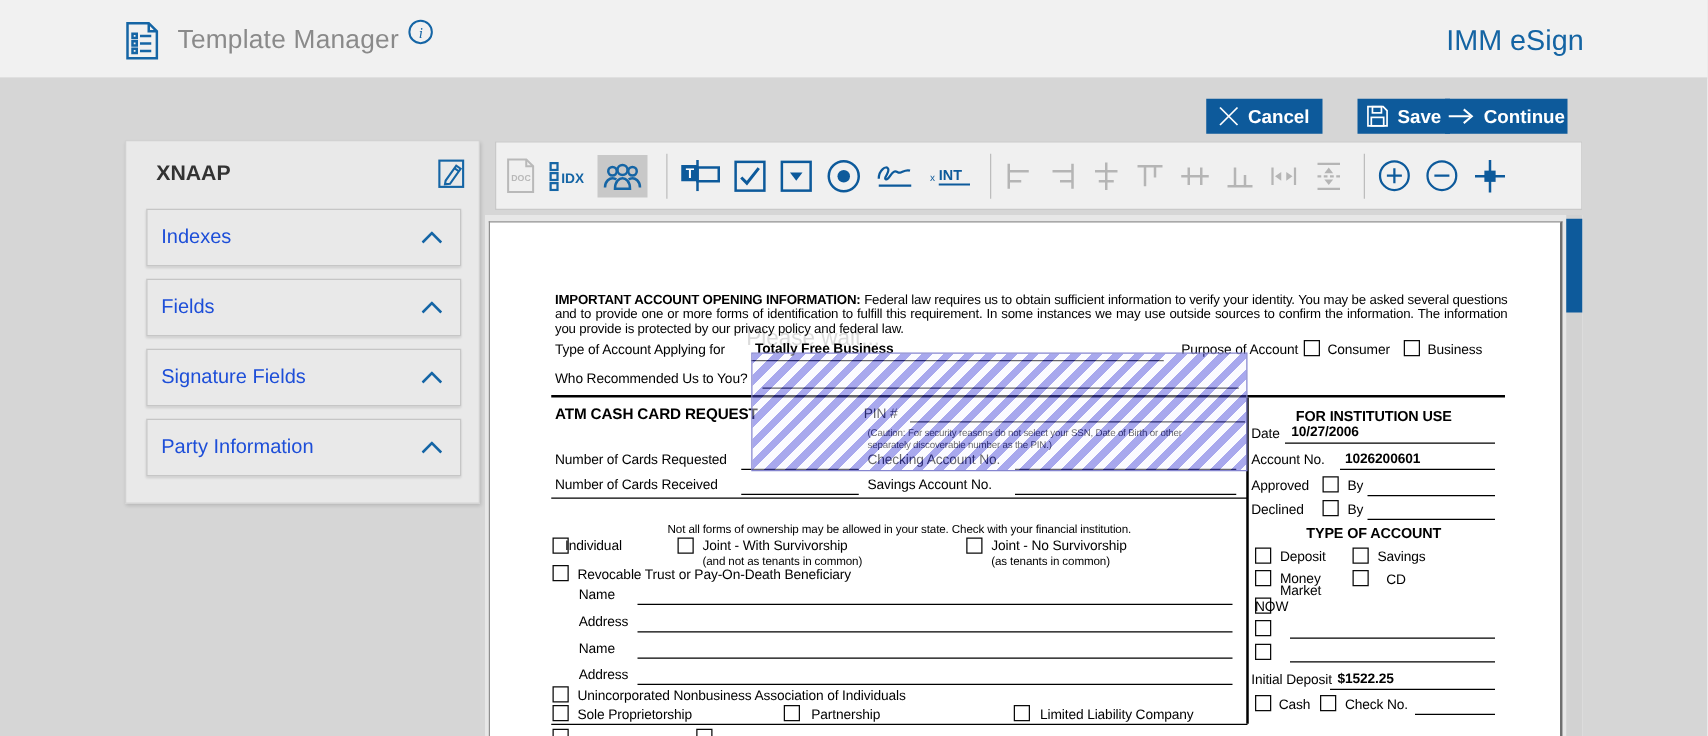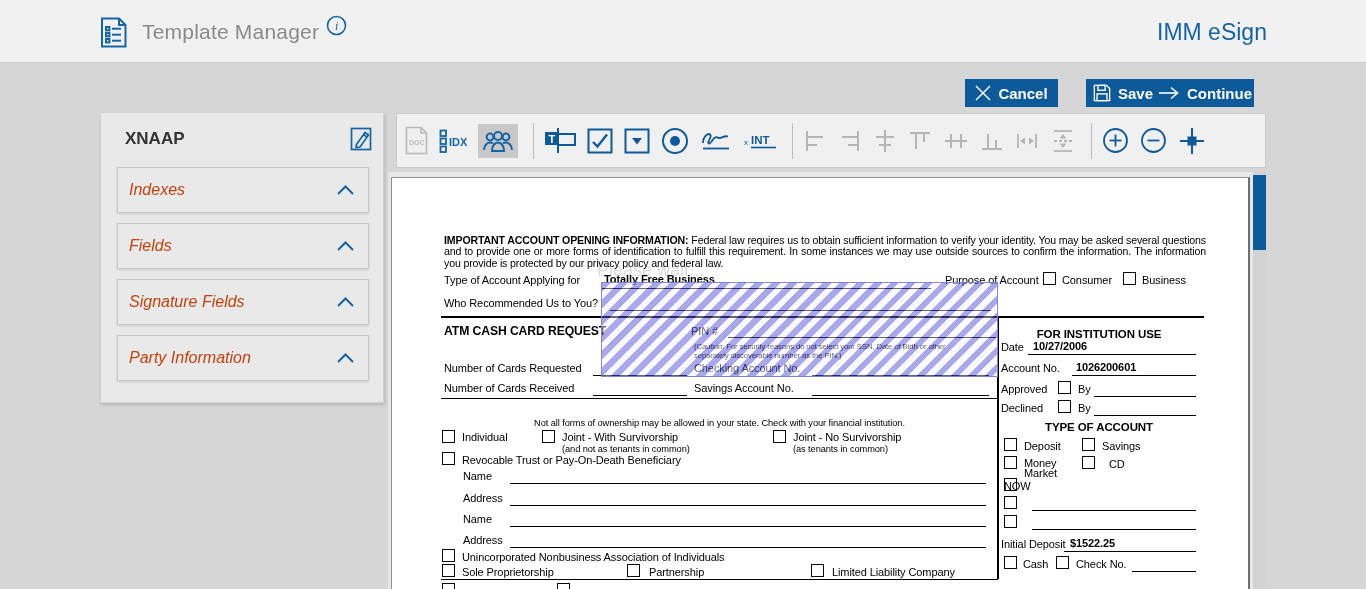--- a/index.html
+++ b/index.html
@@ -22,21 +22,21 @@
   .btn-continue { left:1156px; width:98px; }
 
   
   .sidebar { position:absolute; left:100px; top:112px; width:284px; height:291px; background:#e9e9e9;
              border:1px solid #d2d2d2; box-shadow:1px 2px 3px rgba(0,0,0,.15); }
   .tpl-name { position:absolute; left:24px; top:16px; font-size:17px; font-weight:bold; color:#333; }
   .edit-icon { position:absolute; left:249px; top:14px; cursor:pointer; }
   .acc { position:absolute; left:16px; width:252px; height:46px; background:#e9e9e9; border:1px solid #c6c6c6;
          box-shadow:0 1px 2px rgba(0,0,0,.12); display:flex; align-items:center; justify-content:space-between;
          padding:0 14px 0 11px; cursor:pointer; }
-  .acc-label { font-size:16px; color:#c2410c;font-style:italic; }
+  .acc-label { font-size:16px; color:#1d4ed8; }
   .acc1{top:54px} .acc2{top:110px} .acc3{top:166px} .acc4{top:222px}
 
   
   .toolbar { position:absolute; left:396px; top:113px; width:870px; height:55px; background:#f0f0f0;
              border:1px solid #c9c9c9; display:flex; align-items:center; padding-left:8px; }
   .tb { display:flex; align-items:center; justify-content:center; margin-right:11px; cursor:pointer; }
   .tb.dis { cursor:default; }
   .tb.sel { background:#c8c8c8; padding:5px 4px; }
   .sep { width:1px; height:36px; background:#bdbdbd; margin:0 10px 0 4px; }
 
@@ -375,21 +375,21 @@
     <span class="t bb" style="left:678px;top:359px;font-size:11px">$1522.25</span>
     <span class="ln" style="left:672px;top:373px;width:132px"></span>
     <span class="cb" style="left:612px;top:378px"></span>
     <span class="t" style="left:631px;top:380px">Cash</span>
     <span class="cb" style="left:664px;top:378px"></span>
     <span class="t" style="left:684px;top:380px">Check No.</span>
     <span class="ln" style="left:740px;top:393px;width:64px"></span>
 
     <span class="t s c" style="left:49px;top:240px;width:557px">Not all forms of ownership may be allowed in your state. Check with your financial institution.</span>
     <span class="cb" style="left:50px;top:252px"></span>
-    <span class="t" style="left:70px;top:253px">Individual</span>
+    <span class="t" style="left:60px;top:253px">Individual</span>
     <span class="cb" style="left:150px;top:252px"></span>
     <span class="t" style="left:170px;top:253px">Joint - With Survivorship</span>
     <span class="t s" style="left:170px;top:266px">(and not as tenants in common)</span>
     <span class="cb" style="left:381px;top:252px"></span>
     <span class="t" style="left:401px;top:253px">Joint - No Survivorship</span>
     <span class="t s" style="left:401px;top:266px">(as tenants in common)</span>
     <span class="cb" style="left:50px;top:274px"></span>
     <span class="t" style="left:70px;top:276px">Revocable Trust or Pay-On-Death Beneficiary</span>
     <span class="t" style="left:71px;top:292px">Name</span>
     <span class="ln" style="left:118px;top:305px;width:476px"></span>

